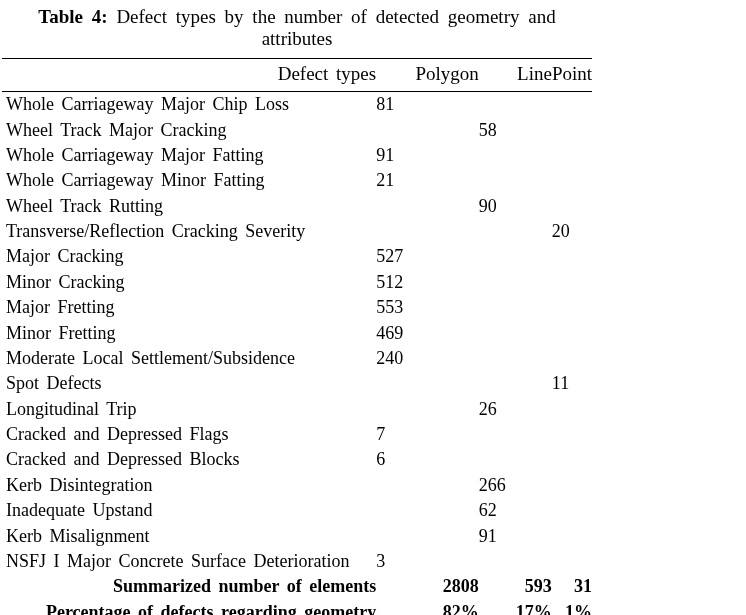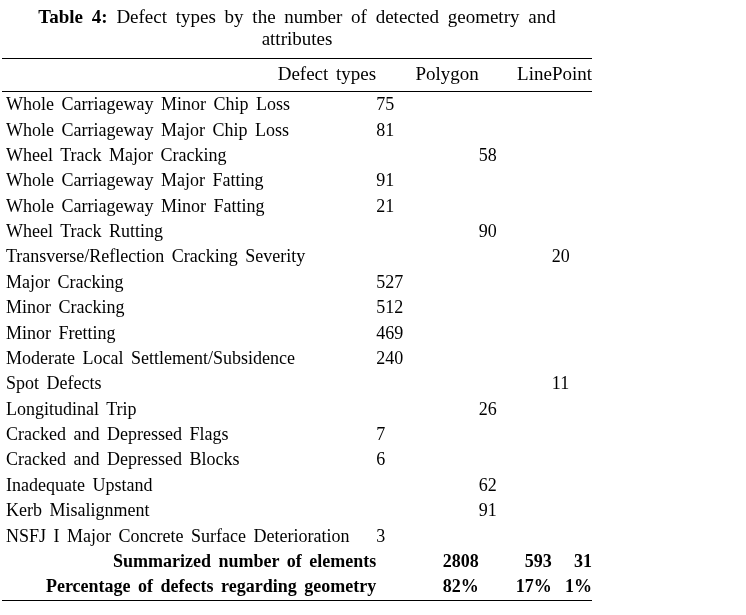--- a/index.html
+++ b/index.html
@@ -72,26 +72,20 @@
     <thead>
       <tr>
         <th class="col-defect">Defect types</th>
         <th class="col-polygon">Polygon</th>
         <th class="col-line">Line</th>
         <th class="col-point">Point</th>
       </tr>
     </thead>
     <tbody id="table-body">
         <tr>
-          <td class="col-defect">Whole Carriageway Minor Chip Loss</td>
-          <td class="col-polygon">75</td>
-          <td class="col-line"></td>
-          <td class="col-point"></td>
-        </tr>
-        <tr>
           <td class="col-defect">Whole Carriageway Major Chip Loss</td>
           <td class="col-polygon">81</td>
           <td class="col-line"></td>
           <td class="col-point"></td>
         </tr>
         <tr>
           <td class="col-defect">Wheel Track Major Cracking</td>
           <td class="col-polygon"></td>
           <td class="col-line">58</td>
           <td class="col-point"></td>
@@ -126,20 +120,26 @@
           <td class="col-line"></td>
           <td class="col-point"></td>
         </tr>
         <tr>
           <td class="col-defect">Minor Cracking</td>
           <td class="col-polygon">512</td>
           <td class="col-line"></td>
           <td class="col-point"></td>
         </tr>
         <tr>
+          <td class="col-defect">Major Fretting</td>
+          <td class="col-polygon">553</td>
+          <td class="col-line"></td>
+          <td class="col-point"></td>
+        </tr>
+        <tr>
           <td class="col-defect">Minor Fretting</td>
           <td class="col-polygon">469</td>
           <td class="col-line"></td>
           <td class="col-point"></td>
         </tr>
         <tr>
           <td class="col-defect">Moderate Local Settlement/Subsidence</td>
           <td class="col-polygon">240</td>
           <td class="col-line"></td>
           <td class="col-point"></td>
@@ -159,20 +159,26 @@
         <tr>
           <td class="col-defect">Cracked and Depressed Flags</td>
           <td class="col-polygon">7</td>
           <td class="col-line"></td>
           <td class="col-point"></td>
         </tr>
         <tr>
           <td class="col-defect">Cracked and Depressed Blocks</td>
           <td class="col-polygon">6</td>
           <td class="col-line"></td>
+          <td class="col-point"></td>
+        </tr>
+        <tr>
+          <td class="col-defect">Kerb Disintegration</td>
+          <td class="col-polygon"></td>
+          <td class="col-line">266</td>
           <td class="col-point"></td>
         </tr>
         <tr>
           <td class="col-defect">Inadequate Upstand</td>
           <td class="col-polygon"></td>
           <td class="col-line">62</td>
           <td class="col-point"></td>
         </tr>
         <tr>
           <td class="col-defect">Kerb Misalignment</td>

